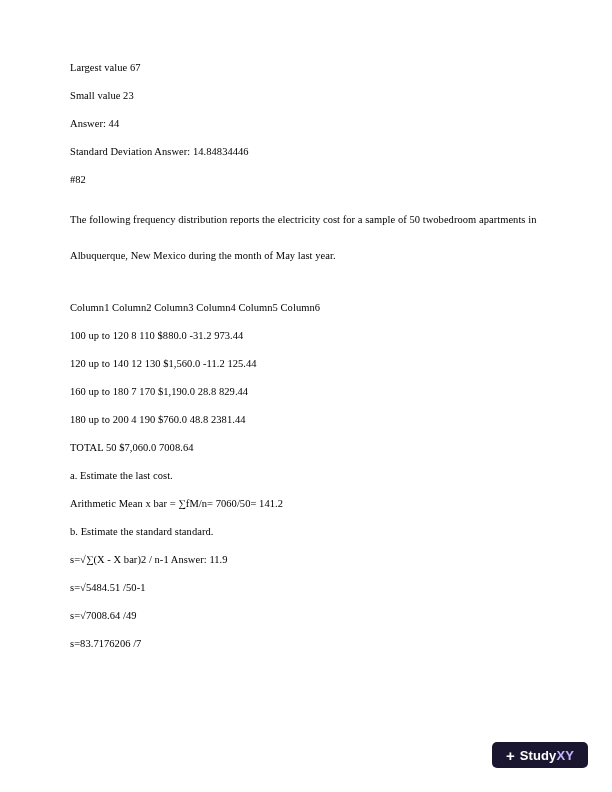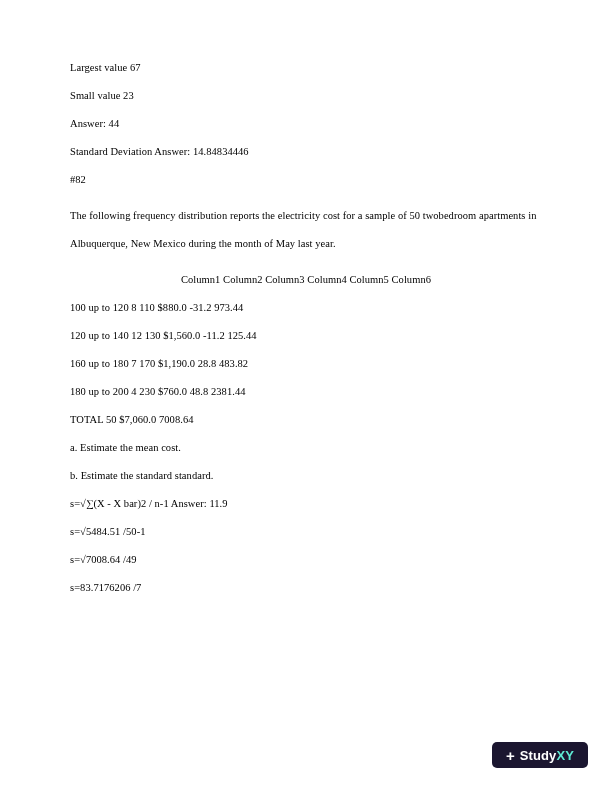--- a/index.html
+++ b/index.html
@@ -29,21 +29,21 @@
   }
   .line {
     font-size: 10.5px;
     line-height: 12px;
     margin: 0 0 16px 0;
     white-space: pre-wrap;
     word-wrap: break-word;
     letter-spacing: 0.05px;
   }
   .line.wrap {
-    line-height: 28px;
+    line-height: 36px;
     margin-bottom: 0;
   }
   .watermark {
     position: absolute;
     right: 24px;
     bottom: 24px;
     background: #1b1630;
     color: #ffffff;
     border-radius: 5px;
     height: 26px;
@@ -63,41 +63,42 @@
     color: #ffffff;
   }
   .watermark .brand {
     font-family: "Liberation Sans", sans-serif;
     font-size: 13px;
     font-weight: 700;
     letter-spacing: 0.1px;
     line-height: 1;
   }
   .watermark .brand .accent {
-    color: #5eead4;
+    color: #c4b5fd;
   }
 </style>
 </head>
 <body>
 
 <div class="page">
   <div class="doc-body">
     <p class="line">Largest value 67</p>
     <p class="line">Small value 23</p>
     <p class="line">Answer: 44</p>
     <p class="line">Standard Deviation Answer: 14.84834446</p>
     <p class="line">#82</p>
     <p class="line wrap">The following frequency distribution reports the electricity cost for a sample of 50 twobedroom apartments in Albuquerque, New Mexico during the month of May last year.</p>
-    <p class="line" style="margin-top:16px;text-align:center;">Column1 Column2 Column3 Column4 Column5 Column6</p>
+    <p class="line" style="margin-top:28px;">Column1 Column2 Column3 Column4 Column5 Column6</p>
     <p class="line">100 up to 120 8 110 $880.0 -31.2 973.44</p>
     <p class="line">120 up to 140 12 130 $1,560.0 -11.2 125.44</p>
-    <p class="line">160 up to 180 7 170 $1,190.0 28.8 483.82</p>
-    <p class="line">180 up to 200 4 230 $760.0 48.8 2381.44</p>
+    <p class="line">160 up to 180 7 170 $1,190.0 28.8 829.44</p>
+    <p class="line">180 up to 200 4 190 $760.0 48.8 2381.44</p>
     <p class="line">TOTAL 50 $7,060.0 7008.64</p>
-    <p class="line">a. Estimate the mean cost.</p>
+    <p class="line">a. Estimate the last cost.</p>
+    <p class="line">Arithmetic Mean x bar = ∑fM/n= 7060/50= 141.2</p>
     <p class="line">b. Estimate the standard standard.</p>
     <p class="line">s=√∑(X - X bar)2 / n-1 Answer: 11.9</p>
     <p class="line">s=√5484.51 /50-1</p>
     <p class="line">s=√7008.64 /49</p>
     <p class="line">s=83.7176206 /7</p>
   </div>
 </div>
 
 <div class="watermark">
   <span class="plus">+</span>

